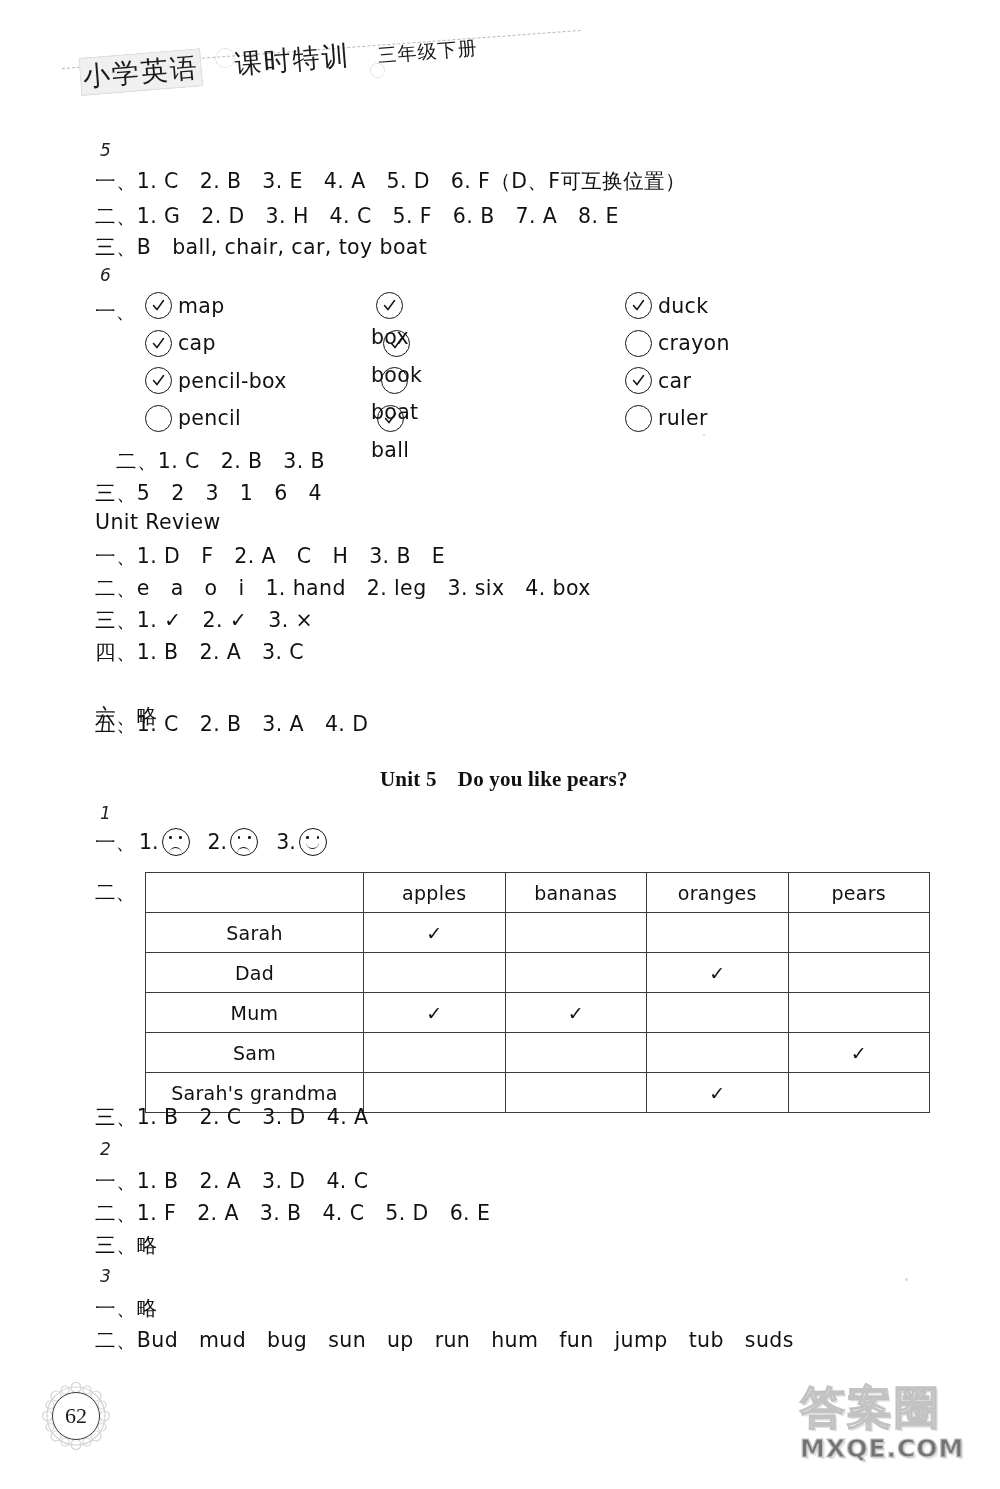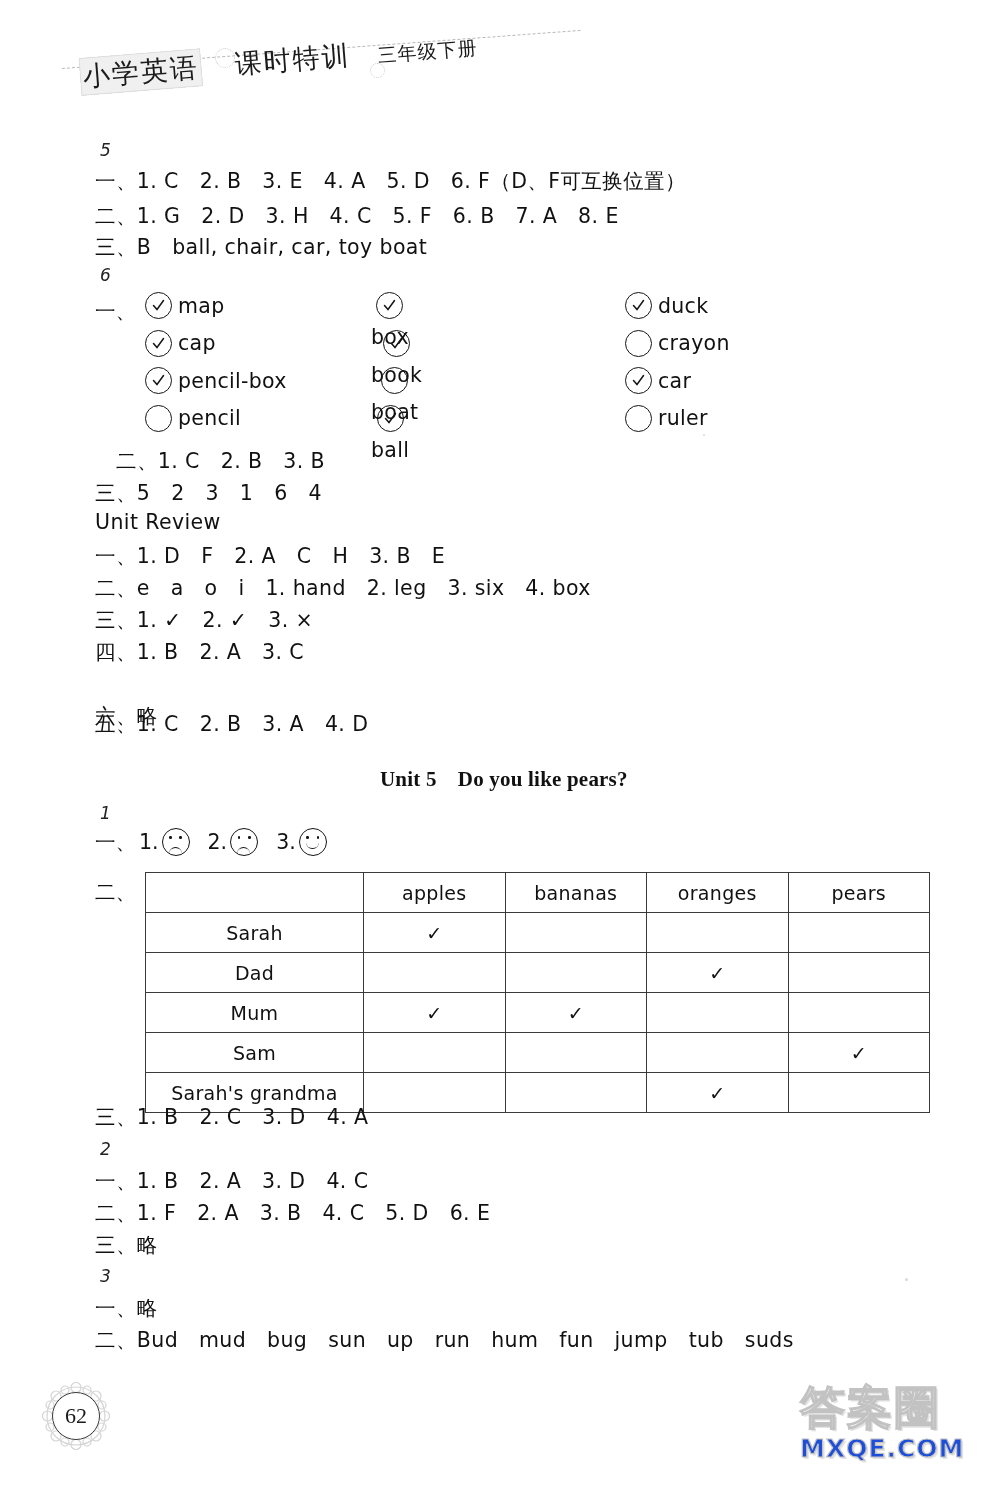--- a/index.html
+++ b/index.html
@@ -111,21 +111,21 @@
   }
   .wm-cn{
     font-family:"DejaVu Sans","Liberation Sans",sans-serif;
     font-size:45px;font-weight:bold;letter-spacing:2px;line-height:1;
     color:#ffffff;-webkit-text-stroke:1.4px #c2c2c2;
     text-shadow:2px 2px 0 #e3e3e3;
   }
   .wm-en{
     margin-top:4px;font-family:"DejaVu Sans","Liberation Sans",sans-serif;
     font-size:25px;font-weight:bold;letter-spacing:1px;
-    color:#1d4ed8;-webkit-text-stroke:1.2px #c2c2c2;
+    color:#737373;-webkit-text-stroke:1.2px #c2c2c2;
     text-shadow:2px 2px 0 #e3e3e3;
   }
   .speck{position:absolute;background:#d8d8d8;border-radius:50%;}
 </style>
 </head>
 <body>
 
 <div class="page">
 
   <div class="header">

